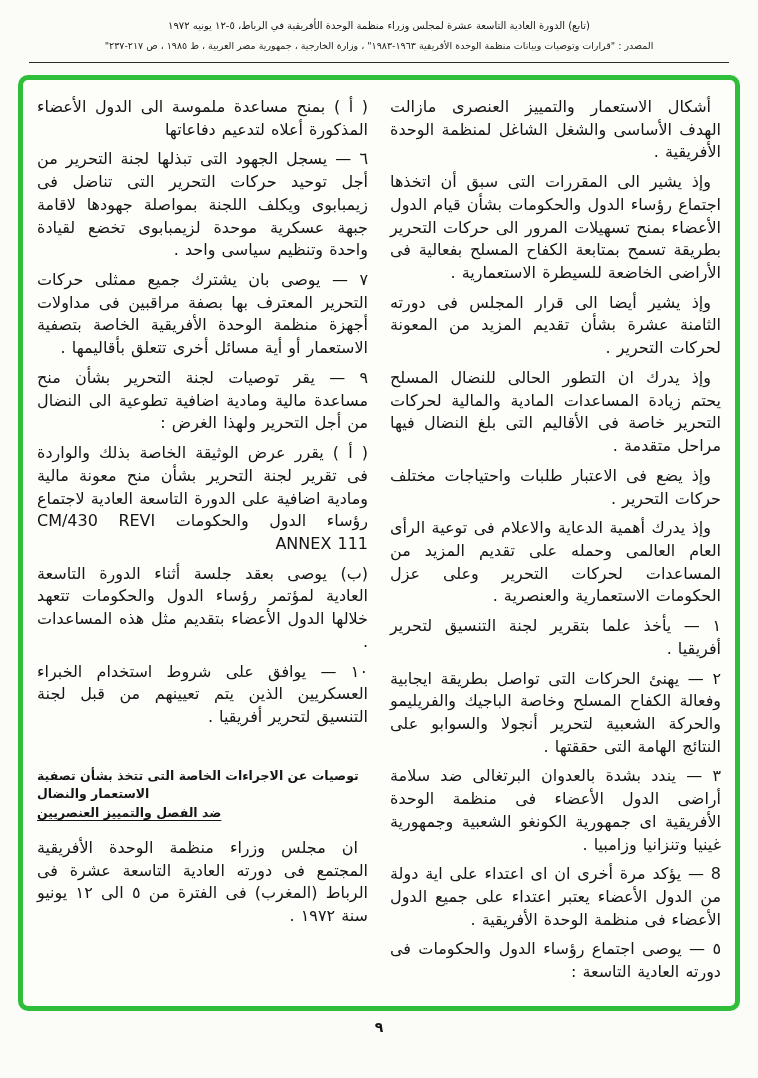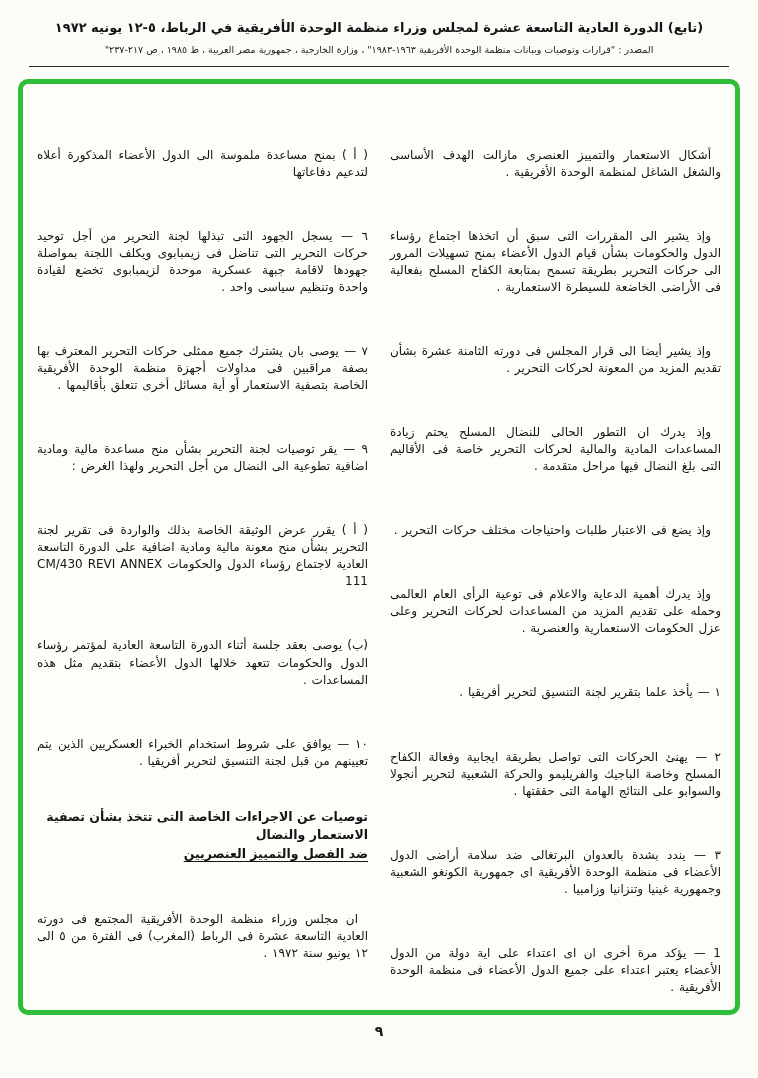--- a/index.html
+++ b/index.html
@@ -10,22 +10,22 @@
     font-family: "DejaVu Sans", sans-serif;
     color: #151515;
     direction: rtl;
     overflow: hidden;
   }
   .page { width: 758px; height: 1078px; position: relative; }
 
   
   .header { text-align: center; padding-top: 20px; }
   .header-title {
-    font-size: 13px;
-    font-weight: bold;
+    font-size: 10px;
+    font-weight: normal;
     letter-spacing: 0.2px;
   }
   .header-source {
     font-size: 9.5px;
     margin-top: 9px;
     color: #222;
   }
   .header-divider {
     width: 700px;
     border: 0;
@@ -46,34 +46,33 @@
   }
   .columns {
     display: flex;
     flex-direction: row; 
     gap: 22px;
     height: 100%;
   }
   .col { width: 331px; }
 
   p.para {
-    font-size: 12px;
+    font-size: 16px;
     line-height: 1.42;
     text-align: justify;
     margin-bottom: 7px;
     text-indent: 10px;
     word-spacing: 1px;
-    margin-top: 47px;
   }
   p.para.no-indent { text-indent: 0; }
 
   .section-heading {
     margin-top: 38px;
     margin-bottom: 14px;
-    text-align: right;
+    text-align: left;
     font-weight: bold;
     font-size: 12.5px;
     line-height: 1.5;
   }
   .section-heading .underlined {
     text-decoration: underline;
     text-underline-offset: 3px;
   }
 
   
@@ -101,21 +100,21 @@
       <div class="col">
         <p class="para">أشكال الاستعمار والتمييز العنصرى مازالت الهدف الأساسى والشغل الشاغل لمنظمة الوحدة الأفريقية .</p>
         <p class="para">وإذ يشير الى المقررات التى سبق أن اتخذها اجتماع رؤساء الدول والحكومات بشأن قيام الدول الأعضاء بمنح تسهيلات المرور الى حركات التحرير بطريقة تسمح بمتابعة الكفاح المسلح بفعالية فى الأراضى الخاضعة للسيطرة الاستعمارية .</p>
         <p class="para">وإذ يشير أيضا الى قرار المجلس فى دورته الثامنة عشرة بشأن تقديم المزيد من المعونة لحركات التحرير .</p>
         <p class="para">وإذ يدرك ان التطور الحالى للنضال المسلح يحتم زيادة المساعدات المادية والمالية لحركات التحرير خاصة فى الأقاليم التى بلغ النضال فيها مراحل متقدمة .</p>
         <p class="para">وإذ يضع فى الاعتبار طلبات واحتياجات مختلف حركات التحرير .</p>
         <p class="para">وإذ يدرك أهمية الدعاية والاعلام فى توعية الرأى العام العالمى وحمله على تقديم المزيد من المساعدات لحركات التحرير وعلى عزل الحكومات الاستعمارية والعنصرية .</p>
         <p class="para no-indent">١ — يأخذ علما بتقرير لجنة التنسيق لتحرير أفريقيا .</p>
         <p class="para no-indent">٢ — يهنئ الحركات التى تواصل بطريقة ايجابية وفعالة الكفاح المسلح وخاصة الباجيك والفريليمو والحركة الشعبية لتحرير أنجولا والسوابو على النتائج الهامة التى حققتها .</p>
         <p class="para no-indent">٣ — يندد بشدة بالعدوان البرتغالى ضد سلامة أراضى الدول الأعضاء فى منظمة الوحدة الأفريقية اى جمهورية الكونغو الشعبية وجمهورية غينيا وتنزانيا وزامبيا .</p>
-        <p class="para no-indent">1 — يؤكد مرة أخرى ان اى اعتداء على اية دولة من الدول الأعضاء يعتبر اعتداء على جميع الدول الأعضاء فى منظمة الوحدة الأفريقية .</p>
+        <p class="para no-indent">8 — يؤكد مرة أخرى ان اى اعتداء على اية دولة من الدول الأعضاء يعتبر اعتداء على جميع الدول الأعضاء فى منظمة الوحدة الأفريقية .</p>
         <p class="para no-indent">٥ — يوصى اجتماع رؤساء الدول والحكومات فى دورته العادية التاسعة :</p>
       </div>
 
       <div class="col">
         <p class="para no-indent">( أ ) بمنح مساعدة ملموسة الى الدول الأعضاء المذكورة أعلاه لتدعيم دفاعاتها</p>
         <p class="para no-indent">٦ — يسجل الجهود التى تبذلها لجنة التحرير من أجل توحيد حركات التحرير التى تناضل فى زيمبابوى ويكلف اللجنة بمواصلة جهودها لاقامة جبهة عسكرية موحدة لزيمبابوى تخضع لقيادة واحدة وتنظيم سياسى واحد .</p>
         <p class="para no-indent">٧ — يوصى بان يشترك جميع ممثلى حركات التحرير المعترف بها بصفة مراقبين فى مداولات أجهزة منظمة الوحدة الأفريقية الخاصة بتصفية الاستعمار أو أية مسائل أخرى تتعلق بأقاليمها .</p>
         <p class="para no-indent">٩ — يقر توصيات لجنة التحرير بشأن منح مساعدة مالية ومادية اضافية تطوعية الى النضال من أجل التحرير ولهذا الغرض :</p>
         <p class="para no-indent">( أ ) يقرر عرض الوثيقة الخاصة بذلك والواردة فى تقرير لجنة التحرير بشأن منح معونة مالية ومادية اضافية على الدورة التاسعة العادية لاجتماع رؤساء الدول والحكومات CM/430 REVI ANNEX 111</p>
         <p class="para no-indent">(ب) يوصى بعقد جلسة أثناء الدورة التاسعة العادية لمؤتمر رؤساء الدول والحكومات تتعهد خلالها الدول الأعضاء بتقديم مثل هذه المساعدات .</p>

